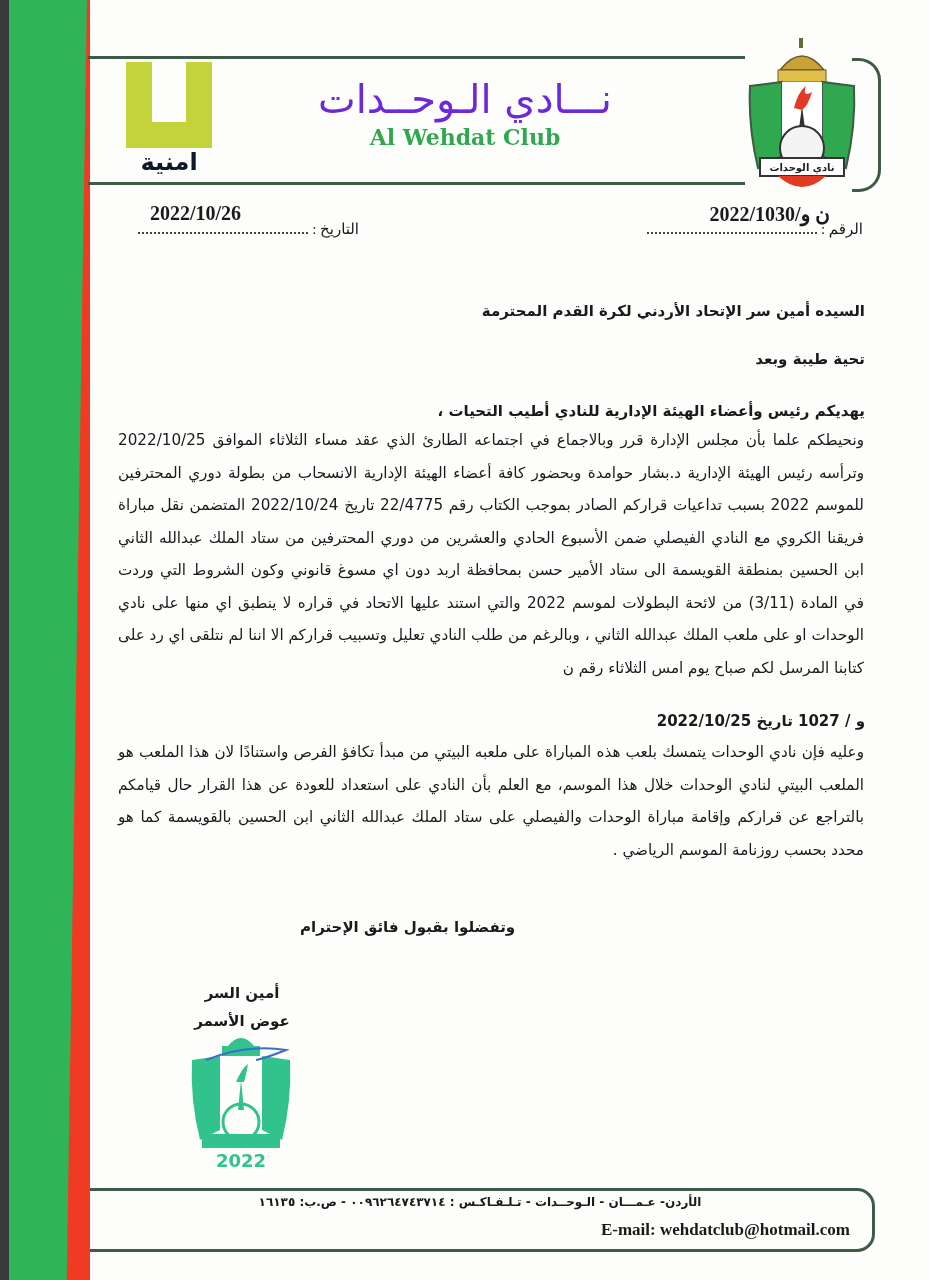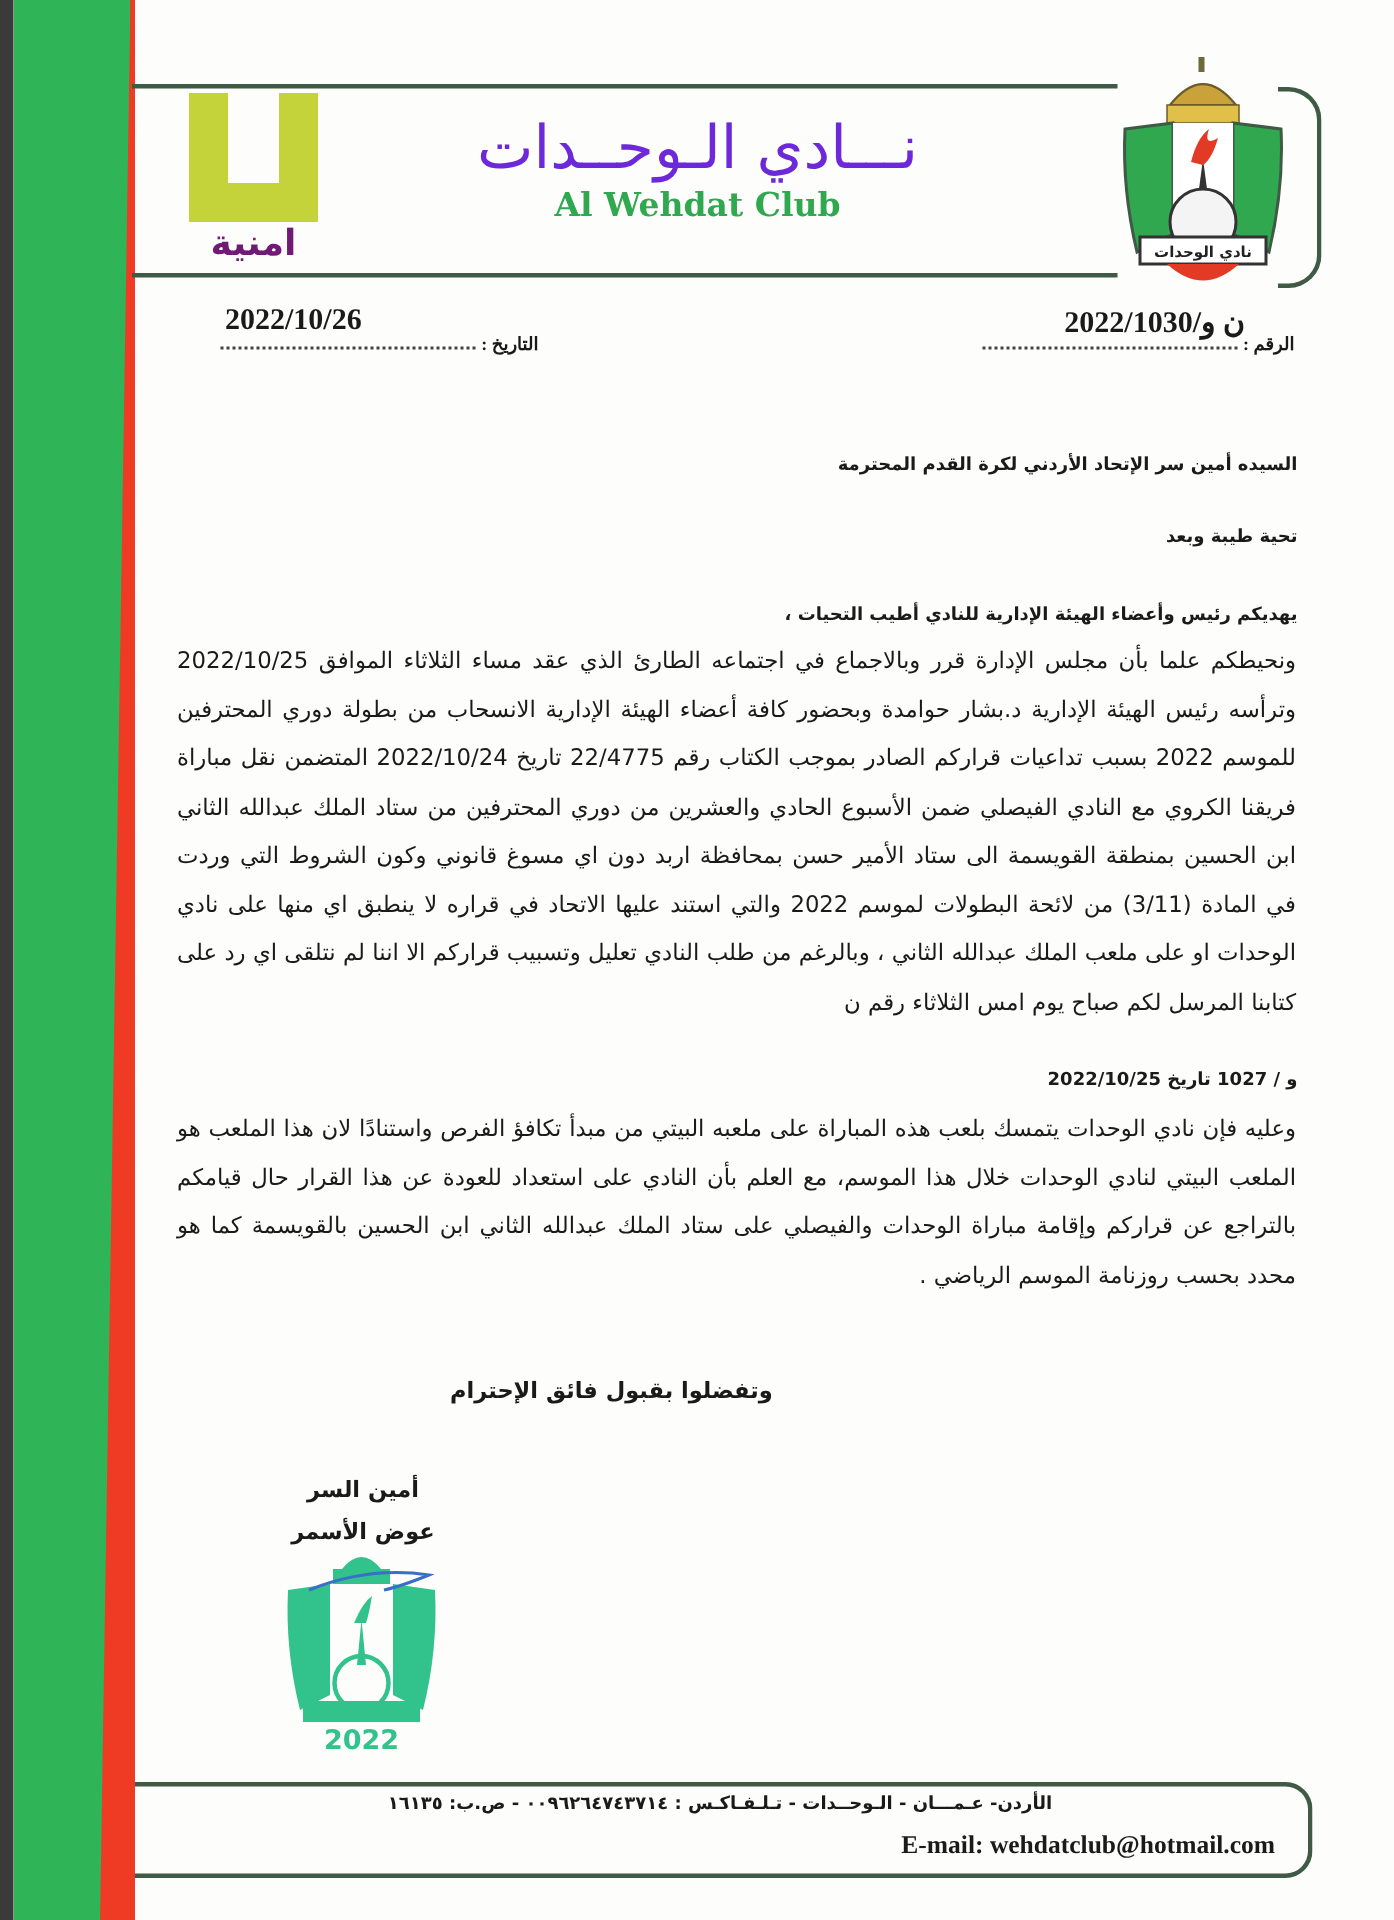--- a/index.html
+++ b/index.html
@@ -26,49 +26,49 @@
   .hdr-bracket {
     position:absolute; left:852px; top:58px; width:26px; height:128px;
     border:3px solid #3f5a45; border-left:none; border-radius:0 22px 22px 0;
   }
   .u-logo { position:absolute; left:126px; top:62px; width:86px; height:86px; }
   .u-logo .l { position:absolute; left:0; top:0; width:26px; height:86px; background:#c5d33a; }
   .u-logo .r { position:absolute; right:0; top:0; width:26px; height:86px; background:#c5d33a; }
   .u-logo .b { position:absolute; left:0; bottom:0; width:86px; height:26px; background:#c5d33a; }
   .umniah-text {
     position:absolute; left:118px; top:148px; width:102px; text-align:center;
-    font-size:24px; font-weight:bold; color:#701a75; direction:rtl;
+    font-size:24px; font-weight:bold; color:#0f172a; direction:rtl;
   }
   .club-ar {
     position:absolute; left:300px; top:76px; width:330px; text-align:center;
     font-size:40px; color:#6d28d9; direction:rtl; letter-spacing:2px;
   }
   .club-en {
     position:absolute; left:300px; top:124px; width:330px; text-align:center;
     font-family:"DejaVu Serif", serif; font-weight:bold;
     font-size:22px; color:#2fa84f;
   }
   .crest { position:absolute; left:742px; top:36px; width:120px; height:160px; }
 
   
   .meta { position:absolute; direction:rtl; font-family:"Liberation Serif", serif; }
-  .meta .lbl { font-weight:bold; font-size:12px;text-align:center; }
+  .meta .lbl { font-weight:normal; font-size:15px;text-align:center; }
   .meta .dots { display:inline-block; border-bottom:2px dotted #444; width:170px; height:2px; vertical-align:baseline; margin-right:4px; }
   .meta .val {
     position:absolute; font-weight:bold; font-size:20px; white-space:nowrap;
   }
 
   
   .body-text {
     position:absolute; left:118px; width:746px;
     direction:rtl; text-align:justify; text-align-last:right;
     font-family:"DejaVu Sans", sans-serif; font-weight:normal;
     font-size:15.2px; line-height:32.5px;
   }
-  .line { position:absolute; right:64px; direction:rtl; font-weight:bold; font-size:12px; white-space:nowrap; }
+  .line { position:absolute; right:64px; direction:rtl; font-weight:bold; font-size:15px; white-space:nowrap; }
   .closing { position:absolute; left:300px; width:380px; text-align:left; direction:rtl; font-weight:bold; font-size:15px; top:918px; }
 
   .sig-title { position:absolute; left:192px; width:100px; text-align:center; direction:rtl; font-weight:bold; font-size:15px; }
   .stamp { position:absolute; left:186px; top:1030px; width:110px; height:145px; }
   .stamp-year { position:absolute; left:186px; top:1150px; width:110px; text-align:center; color:#32c28c; font-weight:bold; font-size:18px; }
 
   
   .footer-box {
     position:absolute; left:90px; top:1188px; width:782px; height:58px;
     border:3px solid #3f5a45; border-left:none; border-radius:0 18px 18px 0;

